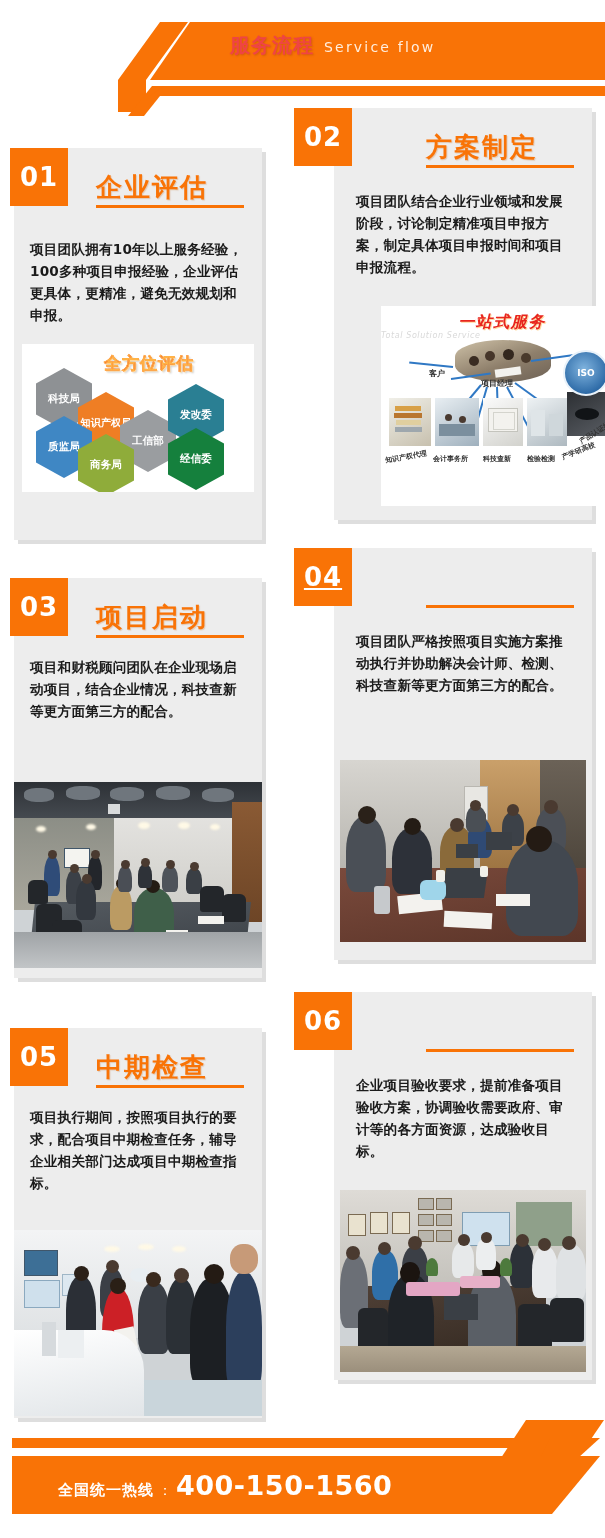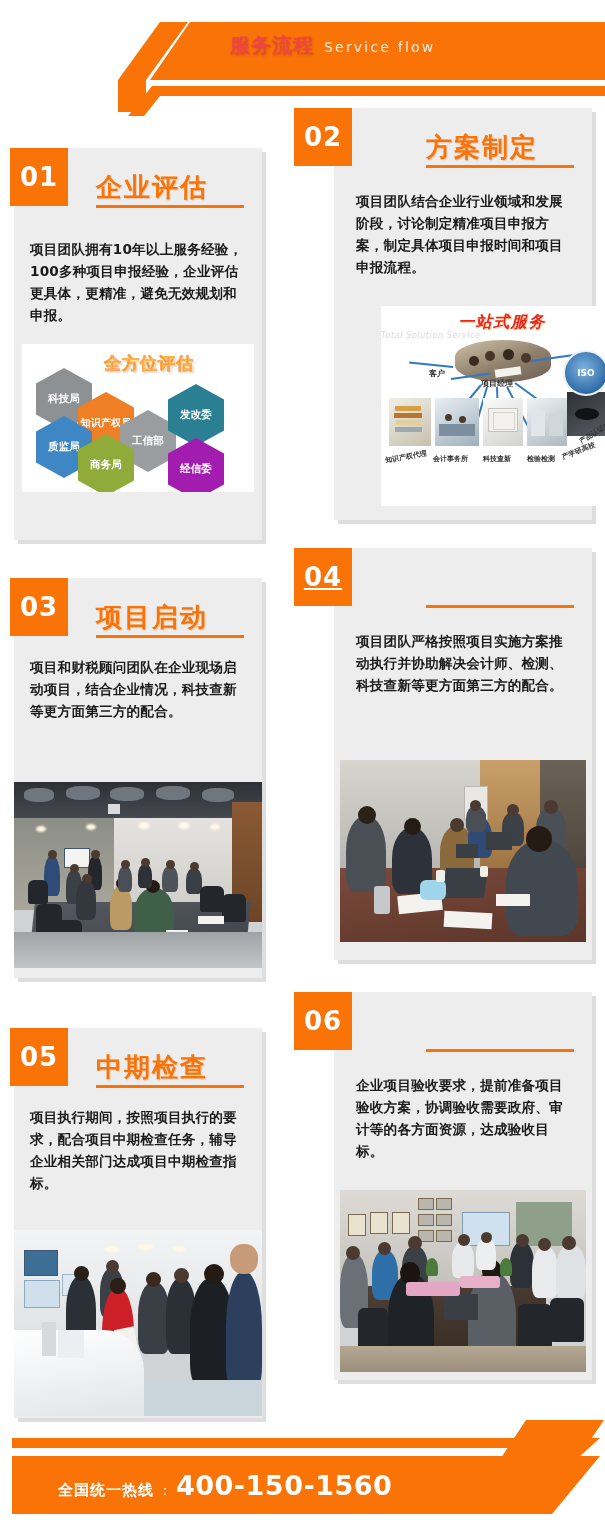--- a/index.html
+++ b/index.html
@@ -191,21 +191,21 @@
       <div class="card-body" style="left:16px; top:90px; width:216px;">项目团队拥有10年以上服务经验，100多种项目申报经验，企业评估更具体，更精准，避免无效规划和申报。</div>
 
       <div class="hexwrap" style="left:8px; top:196px; width:232px; height:148px;">
         <div class="hextitle" style="left:82px; top:8px;">全方位评估</div>
         <div class="hex" style="left:14px; top:24px; background:#8e9194;">科技局</div>
         <div class="hex" style="left:56px; top:48px; background:#ef7e24; font-size:10px;">知识产权局</div>
         <div class="hex" style="left:14px; top:72px; background:#3f87c4;">质监局</div>
         <div class="hex" style="left:98px; top:66px; background:#9a9da0;">工信部</div>
         <div class="hex" style="left:56px; top:90px; background:#8fac3a;">商务局</div>
         <div class="hex" style="left:146px; top:40px; background:#2a7f93;">发改委</div>
-        <div class="hex" style="left:146px; top:94px; background:#a21caf;">经信委</div>
+        <div class="hex" style="left:146px; top:84px; background:#15803d;">经信委</div>
       </div>
     </div>
   </div>
 
   <div class="card" style="left:334px; top:108px; width:258px; height:412px;">
     <div class="card-inner">
       <div class="badge" style="left:-40px; top:0px;">02</div>
       <div class="card-title" style="left:92px; top:22px;">方案制定</div>
       <div class="title-rule" style="left:92px; top:57px; width:148px;"></div>
       <div class="card-body" style="left:22px; top:82px; width:216px;">项目团队结合企业行业领域和发展阶段，讨论制定精准项目申报方案，制定具体项目申报时间和项目申报流程。</div>

